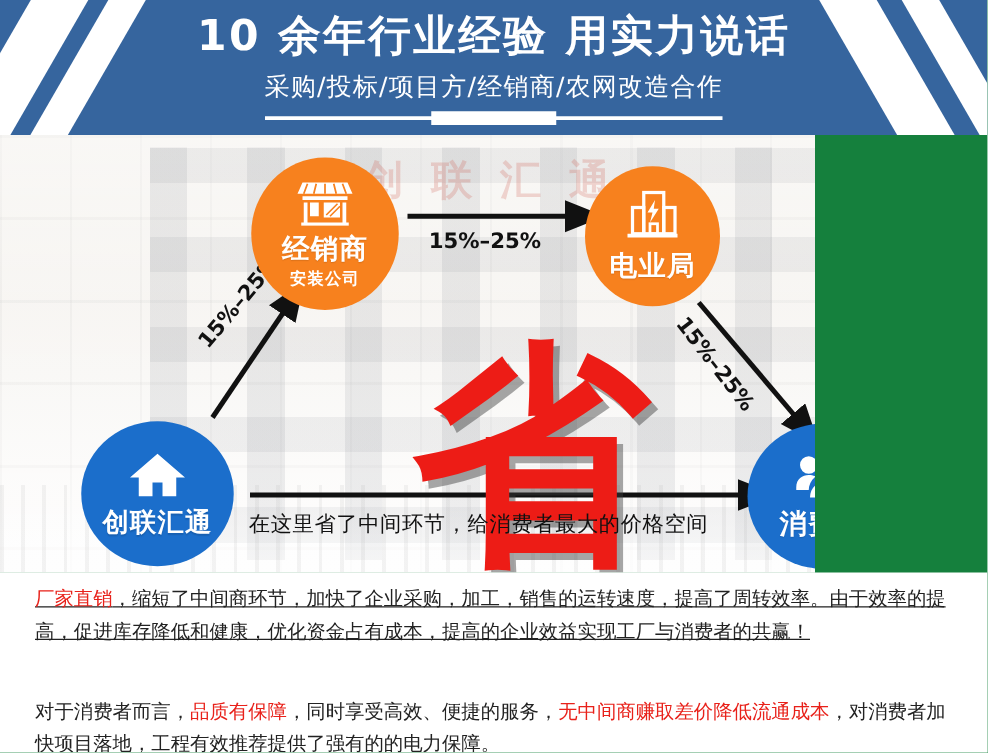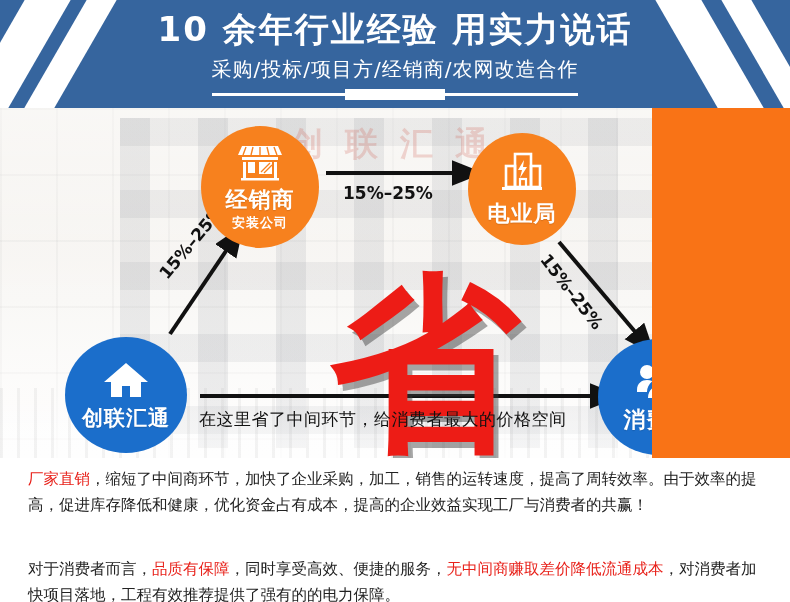--- a/index.html
+++ b/index.html
@@ -8,21 +8,21 @@
     background: #ffffff;
   }
   body {
     font-family: "DejaVu Sans", "Liberation Sans", sans-serif;
   }
   #page {
     position: relative;
     width: 790px;
     height: 602px;
     overflow: hidden;
-    background: #f97316;
+    background: #15803d;
   }
 
   
   .header {
     position: absolute;
     left: 0; top: 0;
     width: 790px;
     height: 108px;
     background: #36659E;
     overflow: hidden;
@@ -217,21 +217,21 @@
   }
   .para {
     position: absolute;
     left: 28px;
     width: 738px;
     font-size: 15.5px;
     line-height: 26px;
     color: #222222;
     letter-spacing: 0px;
   }
-  #para-1 { top: 8px; }
+  #para-1 { top: 8px; text-decoration: underline; }
   #para-2 { top: 66px; margin-top: 32px; }
   .hl { color: #E8211A; }
 </style>
 </head>
 <body>
 
 <div id="page">
 
   <div class="header">
     <div class="hdr-stripe l1"></div>

